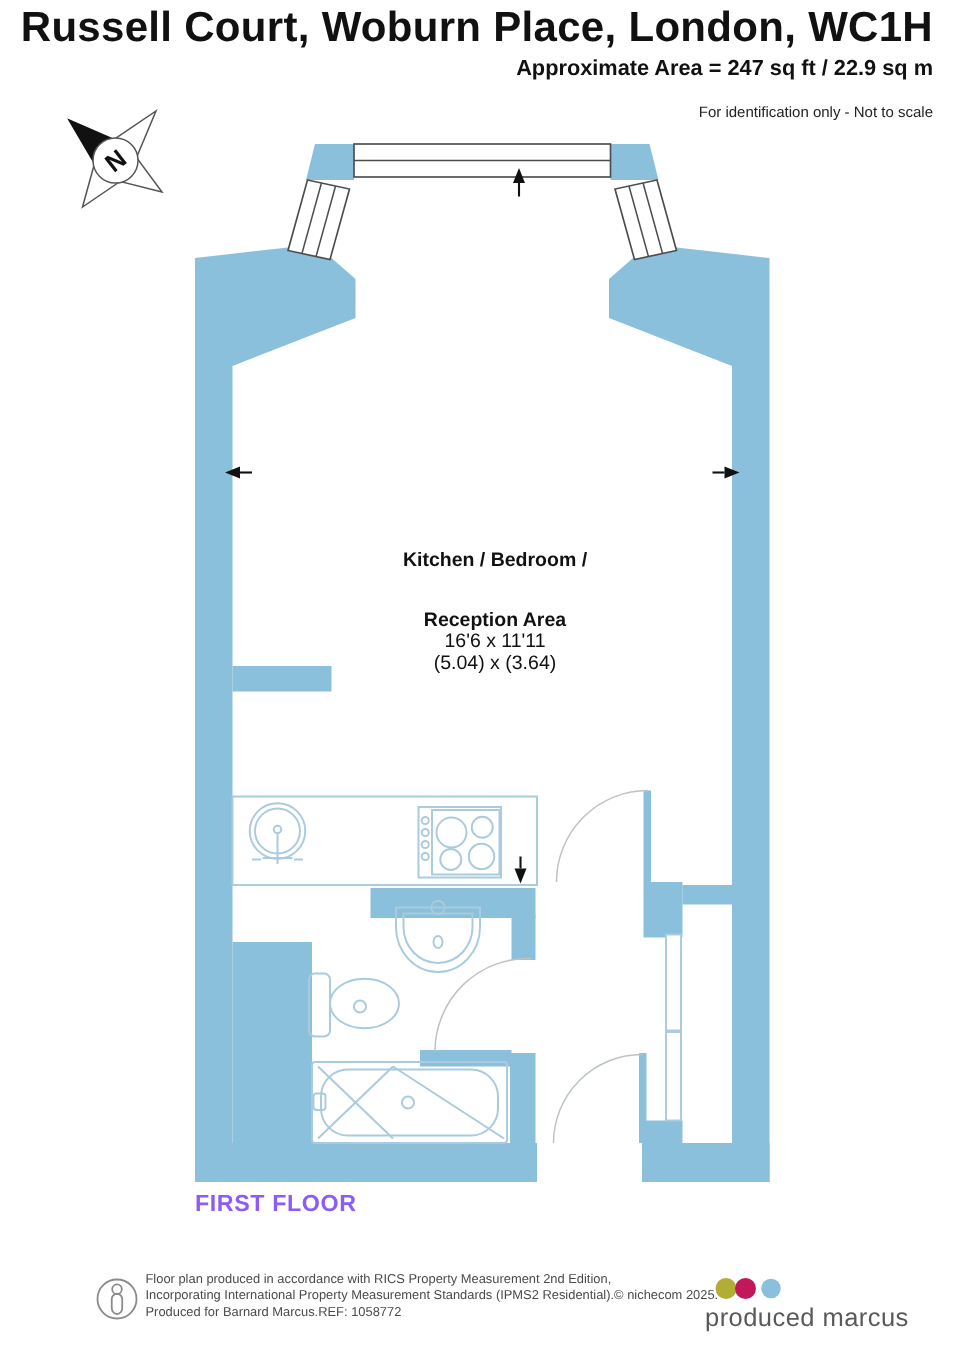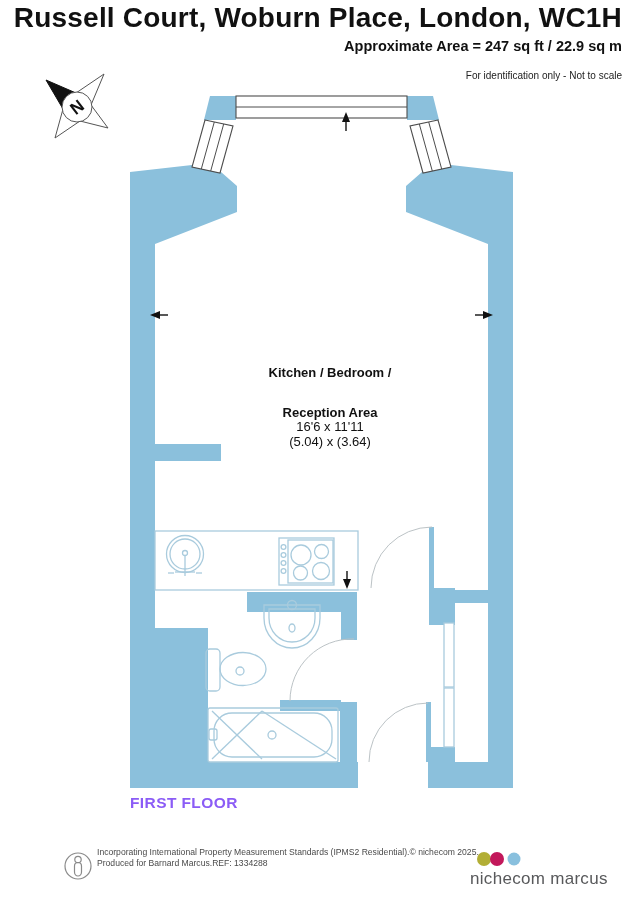--- a/index.html
+++ b/index.html
@@ -187,25 +187,26 @@
   <div class="room-label">
     <div class="b">Kitchen / Bedroom /</div>
     <div class="b">Reception Area</div>
     <div>16'6 x 11'11</div>
     <div>(5.04) x (3.64)</div>
   </div>
 
   <div class="floor-label">FIRST FLOOR</div>
 
   <div class="footer-text">
+    <div>Floor plan produced in accordance with RICS Property Measurement 2nd Edition,</div>
     <div class="row">
       <span>Incorporating International Property Measurement Standards (IPMS2 Residential).</span>
       <span>© nichecom 2025.</span>
     </div>
     <div class="row">
       <span>Produced for Barnard Marcus.</span>
-      <span>REF: 1334288</span>
+      <span>REF: 1058772</span>
     </div>
   </div>
 
-  <div class="brand-text">nichecom marcus</div>
+  <div class="brand-text">produced marcus</div>
 
 </div>
 
 </body></html>

